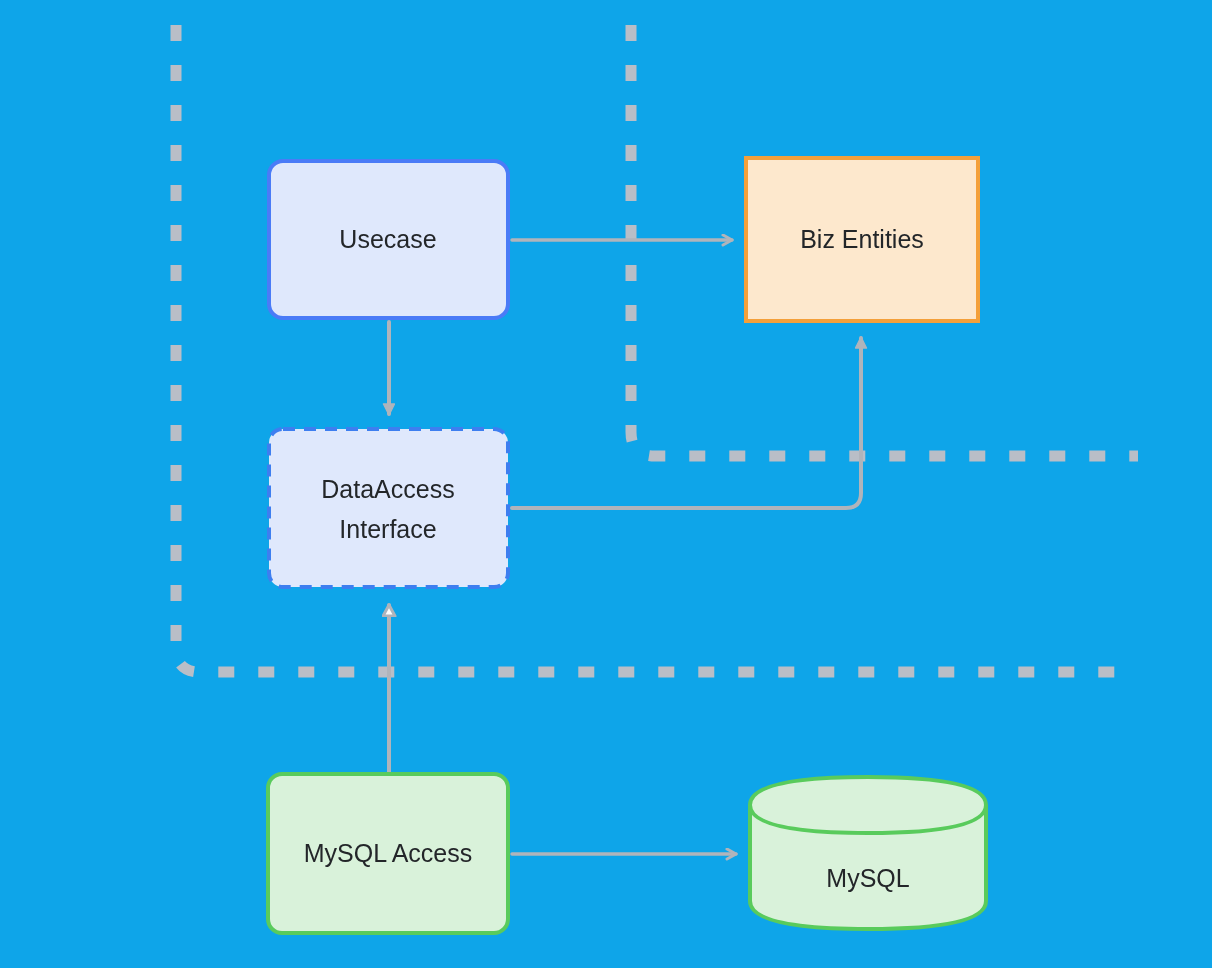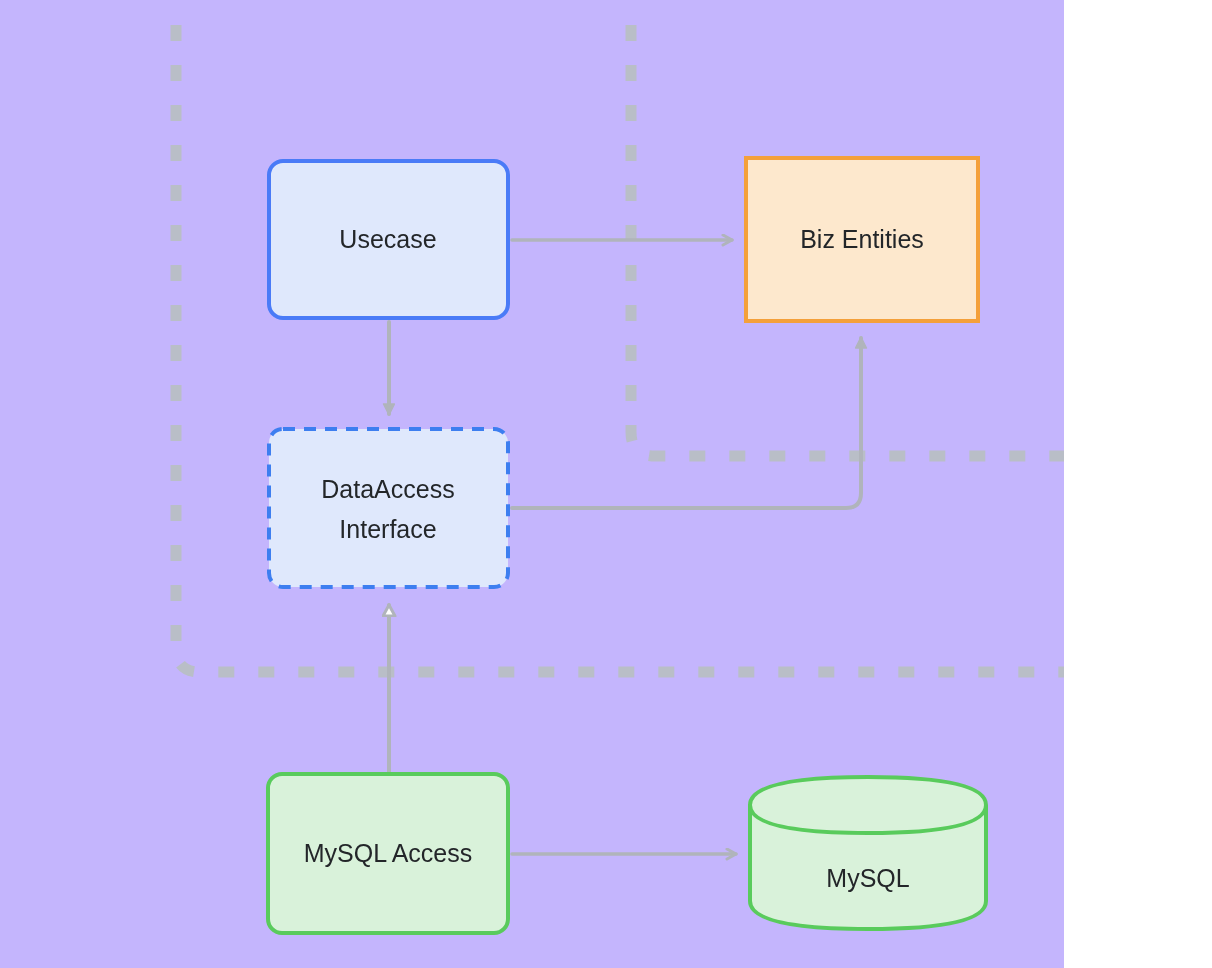--- a/index.html
+++ b/index.html
@@ -6,23 +6,23 @@
   html, body {
     margin: 0;
     padding: 0;
     background: #ffffff;
   }
   body {
     font-family: "Liberation Sans", "DejaVu Sans", sans-serif;
   }
   #canvas {
     position: relative;
-    width: 1064px;
+    width: 1212px;
     height: 968px;
-    background: #c4b5fd;
+    background: #0ea5e9;
     overflow: hidden;
   }
   #diagram-svg {
     position: absolute;
     left: 0;
     top: 0;
     width: 1212px;
     height: 968px;
   }
   .node-label {

